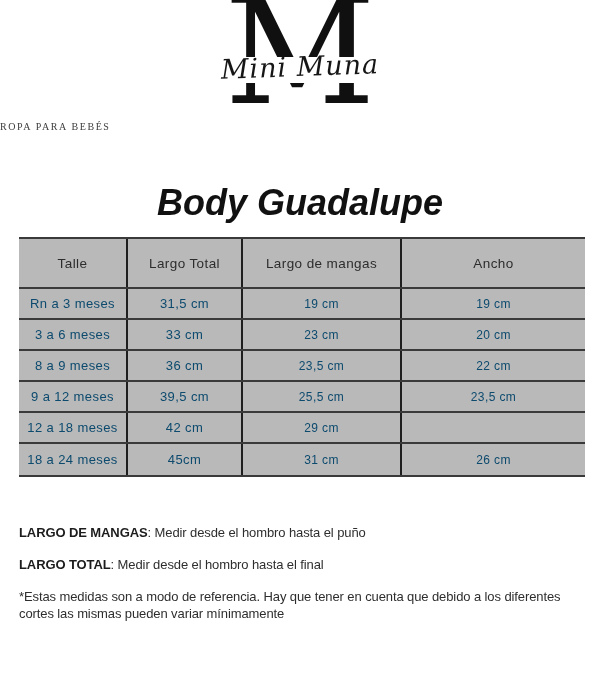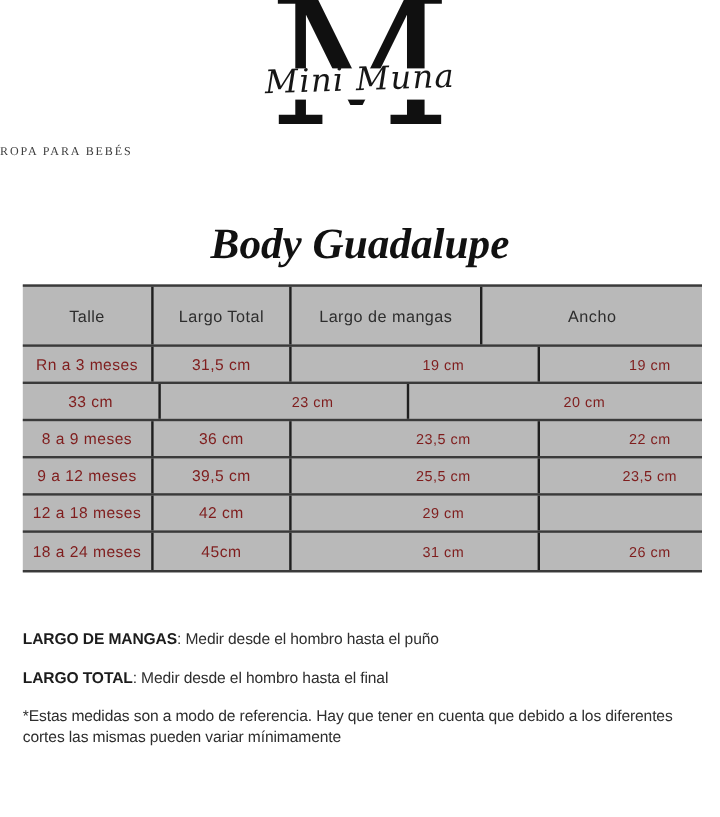--- a/index.html
+++ b/index.html
@@ -28,44 +28,44 @@
   }
   .tagline {
     position:absolute; top:121px; left:0; width:100%; text-align:left;
     font-family:Liberation Serif, serif; font-size:10px; letter-spacing:1.6px;
     color:#3d3d3d;
   }
 
   
   .title {
     position:absolute; top:183px; left:0; width:100%; text-align:center;
-    font-family:Liberation Serif, serif; font-style:italic; font-weight:bold;
+    font-family:Liberation Sans, sans-serif; font-style:italic; font-weight:bold;
     font-size:36px; line-height:40px; color:#111111;
   }
 
   
   .chart {
     position:absolute; left:19px; top:237px; width:566px;
     background:#b9b9b9;
     border-top:2px solid #3a3a3a; border-bottom:2px solid #3a3a3a;
     color:#262626;
   }
   .trow { display:flex; height:31px; border-bottom:2px solid #3a3a3a; }
   .trow:last-child { border-bottom:none; }
   .trow.thead { height:50px; }
   .tcell {
     display:flex; align-items:center; justify-content:center;
-    font-size:13px; letter-spacing:0.4px; color:#7f1d1d;
+    font-size:13px; letter-spacing:0.4px; color:#0c4a6e;
   }
   .thead .tcell { font-size:13.5px; color:#2d2d2d; }
   .c0 { width:109px; border-right:2px solid #1f1f1f; }
   .c1 { width:115px; border-right:2px solid #1f1f1f; }
   .c2 { width:159px; border-right:2px solid #1f1f1f; }
   .c3 { flex:1; }
-  .trow:not(.thead) .c2, .trow:not(.thead) .c3 { font-size:12px;margin-left:48px; }
+  .trow:not(.thead) .c2, .trow:not(.thead) .c3 { font-size:12px; }
 
   
   .notes {
     position:absolute; left:19px; top:524px; width:578px;
     font-size:13px; line-height:17px; color:#2e2e2e;
     letter-spacing:-0.1px;
   }
   .notes p { margin:0 0 15px 0; white-space:pre-line; }
   .notes b { font-weight:bold; color:#1c1c1c; }
 </style>
@@ -90,20 +90,21 @@
         <div class="tcell c2">Largo de mangas</div>
         <div class="tcell c3">Ancho</div>
       </div>
       <div class="trow">
         <div class="tcell c0">Rn a 3 meses</div>
         <div class="tcell c1">31,5 cm</div>
         <div class="tcell c2">19 cm</div>
         <div class="tcell c3">19 cm</div>
       </div>
       <div class="trow">
+        <div class="tcell c0">3 a 6  meses</div>
         <div class="tcell c1">33 cm</div>
         <div class="tcell c2">23 cm</div>
         <div class="tcell c3">20 cm</div>
       </div>
       <div class="trow">
         <div class="tcell c0">8 a 9 meses</div>
         <div class="tcell c1">36 cm</div>
         <div class="tcell c2">23,5 cm</div>
         <div class="tcell c3">22 cm</div>
       </div>

